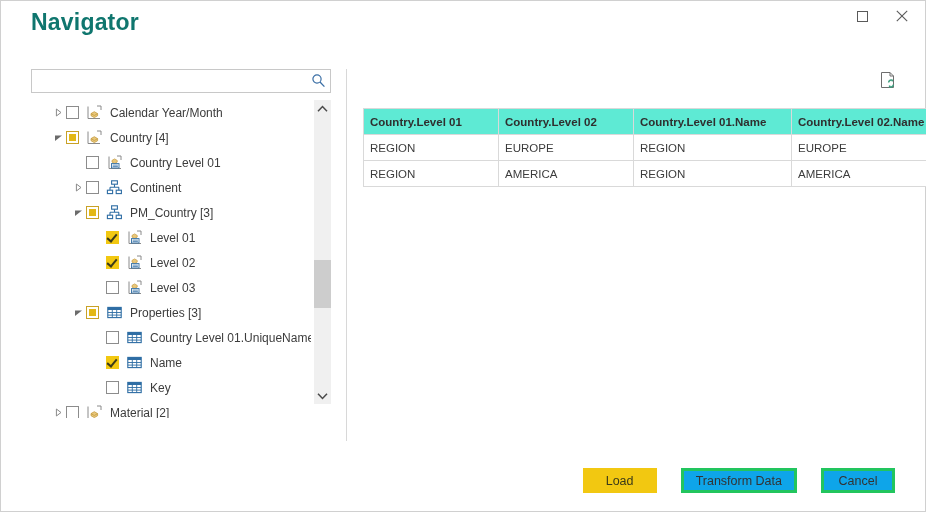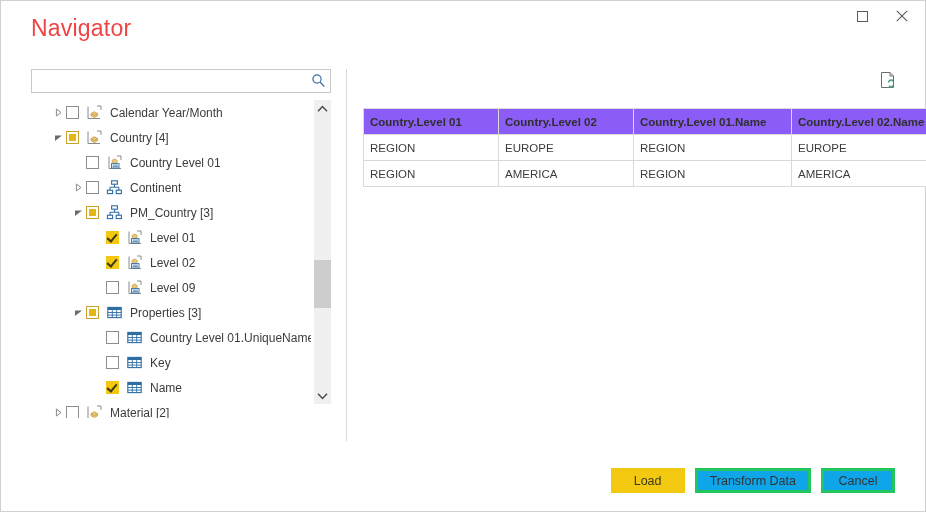--- a/index.html
+++ b/index.html
@@ -40,24 +40,24 @@
     justify-content: center;
     cursor: default;
   }
   #btn-max { right: 44px; }
   #btn-close { right: 4px; }
 
   
   #page-title {
     position: absolute;
     left: 30px;
-    top: 14px;
+    top: 8px;
     font-size: 23px;
-    font-weight: 400;
-    color: #ef4444;
+    font-weight: 700;
+    color: #0f766e;
     letter-spacing: .2px;
   }
 
   
   #left-panel {
     position: absolute;
     left: 30px;
     top: 68px;
     width: 302px;
     height: 374px;
@@ -268,37 +268,37 @@
   #preview-table td {
     border: 1px solid #d9d9d9;
     text-align: left;
     padding: 4px 6px;
     height: 17px;
     color: #3c3c3c;
     overflow: hidden;
     white-space: nowrap;
   }
   #preview-table th {
-    background: #8b5cf6;
+    background: #5eead4;
     font-weight: bold;
     color: #2f2f2f;
   }
   #preview-table td { background: #ffffff; }
   .col0 { width: 122px; }
   .col1 { width: 122px; }
   .col2 { width: 145px; }
   .col3 { width: 143px; }
 
   
   #footer {
     position: absolute;
     right: 30px;
     bottom: 18px;
     display: flex;
-    gap: 10px;
+    gap: 24px;
     border-radius: 7px;
   }
   .fbtn {
     height: 25px;
     min-width: 74px;
     padding: 0 12px;
     box-sizing: border-box;
     font-family: "Liberation Sans", sans-serif;
     font-size: 12.5px;
     color: #333333;
@@ -476,21 +476,21 @@
               <svg width="17" height="17" viewBox="0 0 17 17">
                 <path d="M3 14.5 L3 2.5" stroke="#8a8a8a" stroke-width="1" fill="none"></path>
                 <path d="M3 14.5 L15 14.5" stroke="#8a8a8a" stroke-width="1" fill="none"></path>
                 <path d="M11 2 L15 2 L15 6" stroke="#8a8a8a" stroke-width="1" fill="none"></path>
                 <path d="M6 6.4 l2.6 -1.5 l2.6 1.5 l0 1.7 l-2.6 1.5 l-2.6 -1.5 z" fill="#e8c77a" stroke="#c49a3f" stroke-width="0.7"></path>
                 <rect x="5.5" y="9.6" width="7.5" height="4.4" fill="#ffffff" stroke="#2e6da4" stroke-width="0.9"></rect>
                 <line x1="6.6" y1="11.1" x2="11.9" y2="11.1" stroke="#2e6da4" stroke-width="0.8"></line>
                 <line x1="6.6" y1="12.6" x2="11.9" y2="12.6" stroke="#2e6da4" stroke-width="0.8"></line>
               </svg>
             </span>
-            <span class="tlabel">Level 09</span>
+            <span class="tlabel">Level 03</span>
           </div>
           <div class="tree-row ind1">
             <span class="twisty">
               <svg width="9" height="9" viewBox="0 0 9 9">
                 <path d="M1 2.6 L8 2.6 L1 8 Z" fill="#6b6b6b"></path>
               </svg>
             </span>
             <span class="cb partial"></span>
             <span class="ticon">
               <svg width="17" height="17" viewBox="0 0 17 17">
@@ -514,47 +514,47 @@
                 <line x1="1.8" y1="8.5" x2="15.2" y2="8.5" stroke="#2e6da4" stroke-width="0.9"></line>
                 <line x1="1.8" y1="11.1" x2="15.2" y2="11.1" stroke="#2e6da4" stroke-width="0.9"></line>
                 <line x1="6.3" y1="6" x2="6.3" y2="13.6" stroke="#2e6da4" stroke-width="0.9"></line>
                 <line x1="10.7" y1="6" x2="10.7" y2="13.6" stroke="#2e6da4" stroke-width="0.9"></line>
               </svg>
             </span>
             <span class="tlabel">Country Level 01.UniqueName</span>
           </div>
           <div class="tree-row ind2">
             <span class="twisty"></span>
-            <span class="cb"></span>
+            <span class="cb checked"></span>
             <span class="ticon">
               <svg width="17" height="17" viewBox="0 0 17 17">
                 <rect x="1.8" y="3.4" width="13.4" height="10.2" fill="#ffffff" stroke="#2e6da4" stroke-width="1.1"></rect>
                 <rect x="1.8" y="3.4" width="13.4" height="2.6" fill="#2e6da4"></rect>
                 <line x1="1.8" y1="8.5" x2="15.2" y2="8.5" stroke="#2e6da4" stroke-width="0.9"></line>
                 <line x1="1.8" y1="11.1" x2="15.2" y2="11.1" stroke="#2e6da4" stroke-width="0.9"></line>
                 <line x1="6.3" y1="6" x2="6.3" y2="13.6" stroke="#2e6da4" stroke-width="0.9"></line>
                 <line x1="10.7" y1="6" x2="10.7" y2="13.6" stroke="#2e6da4" stroke-width="0.9"></line>
               </svg>
             </span>
-            <span class="tlabel">Key</span>
+            <span class="tlabel">Name</span>
           </div>
           <div class="tree-row ind2">
             <span class="twisty"></span>
-            <span class="cb checked"></span>
+            <span class="cb"></span>
             <span class="ticon">
               <svg width="17" height="17" viewBox="0 0 17 17">
                 <rect x="1.8" y="3.4" width="13.4" height="10.2" fill="#ffffff" stroke="#2e6da4" stroke-width="1.1"></rect>
                 <rect x="1.8" y="3.4" width="13.4" height="2.6" fill="#2e6da4"></rect>
                 <line x1="1.8" y1="8.5" x2="15.2" y2="8.5" stroke="#2e6da4" stroke-width="0.9"></line>
                 <line x1="1.8" y1="11.1" x2="15.2" y2="11.1" stroke="#2e6da4" stroke-width="0.9"></line>
                 <line x1="6.3" y1="6" x2="6.3" y2="13.6" stroke="#2e6da4" stroke-width="0.9"></line>
                 <line x1="10.7" y1="6" x2="10.7" y2="13.6" stroke="#2e6da4" stroke-width="0.9"></line>
               </svg>
             </span>
-            <span class="tlabel">Name</span>
+            <span class="tlabel">Key</span>
           </div>
           <div class="tree-row ind0">
             <span class="twisty">
               <svg width="9" height="9" viewBox="0 0 9 9">
                 <path d="M2.4 1 L7 4.5 L2.4 8 Z" fill="none" stroke="#8a8a8a" stroke-width="1"></path>
               </svg>
             </span>
             <span class="cb"></span>
             <span class="ticon">
               <svg width="17" height="17" viewBox="0 0 17 17">

